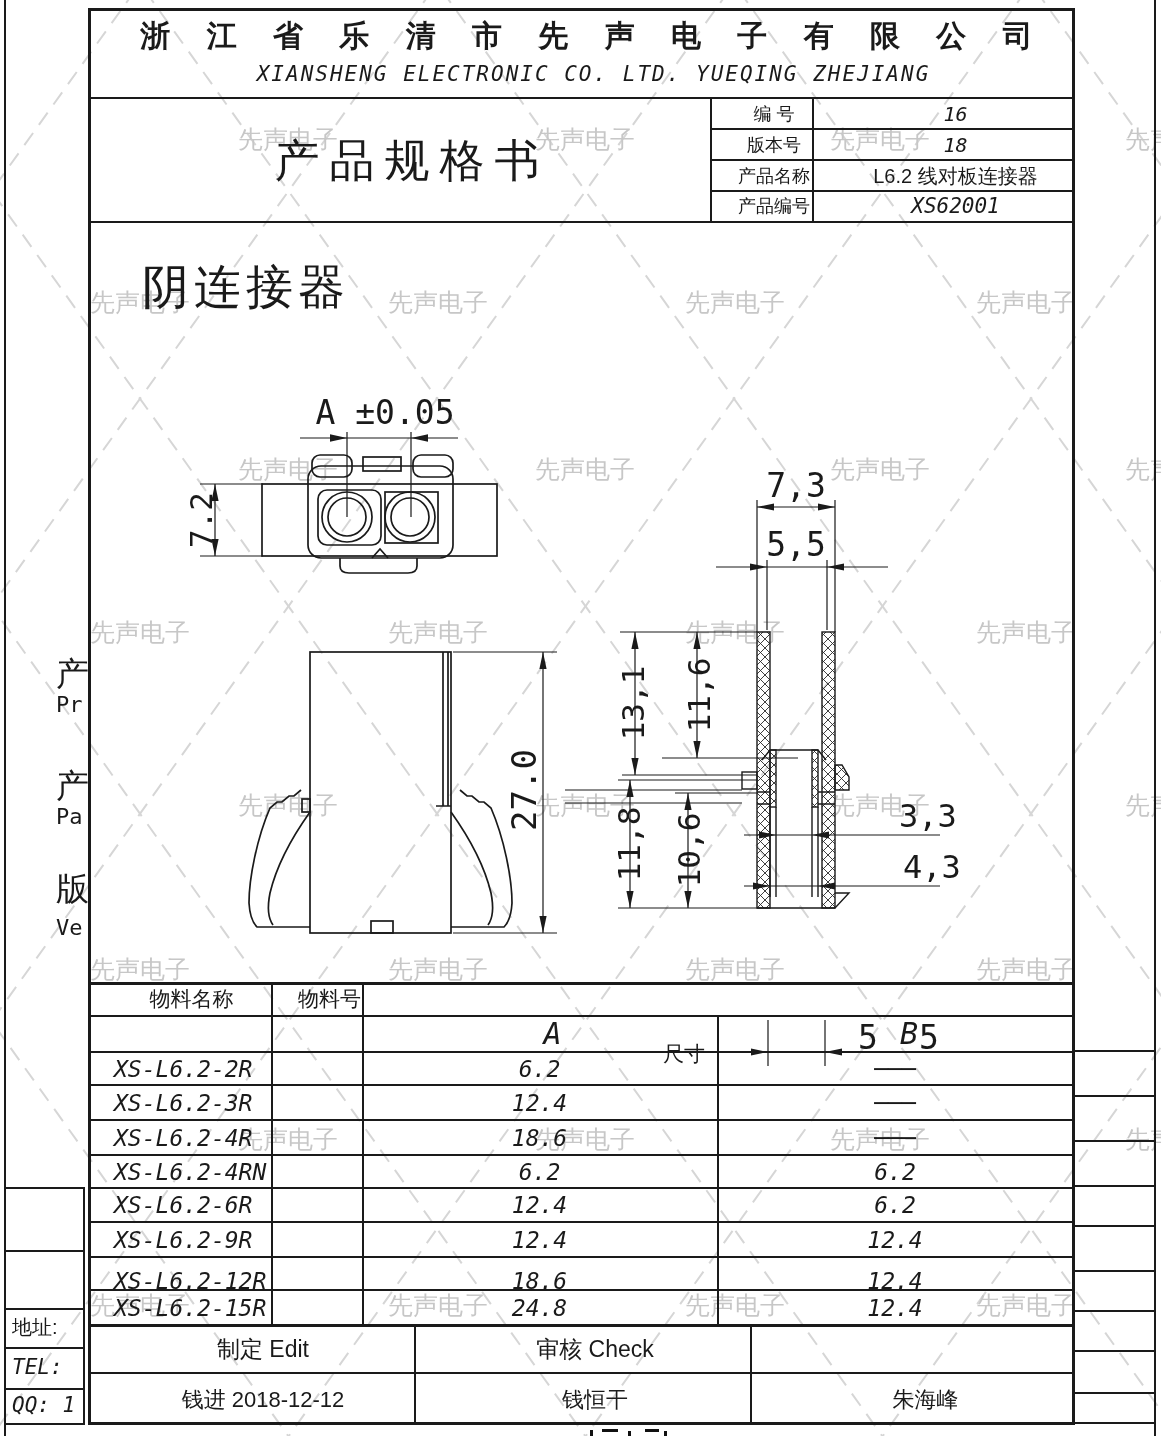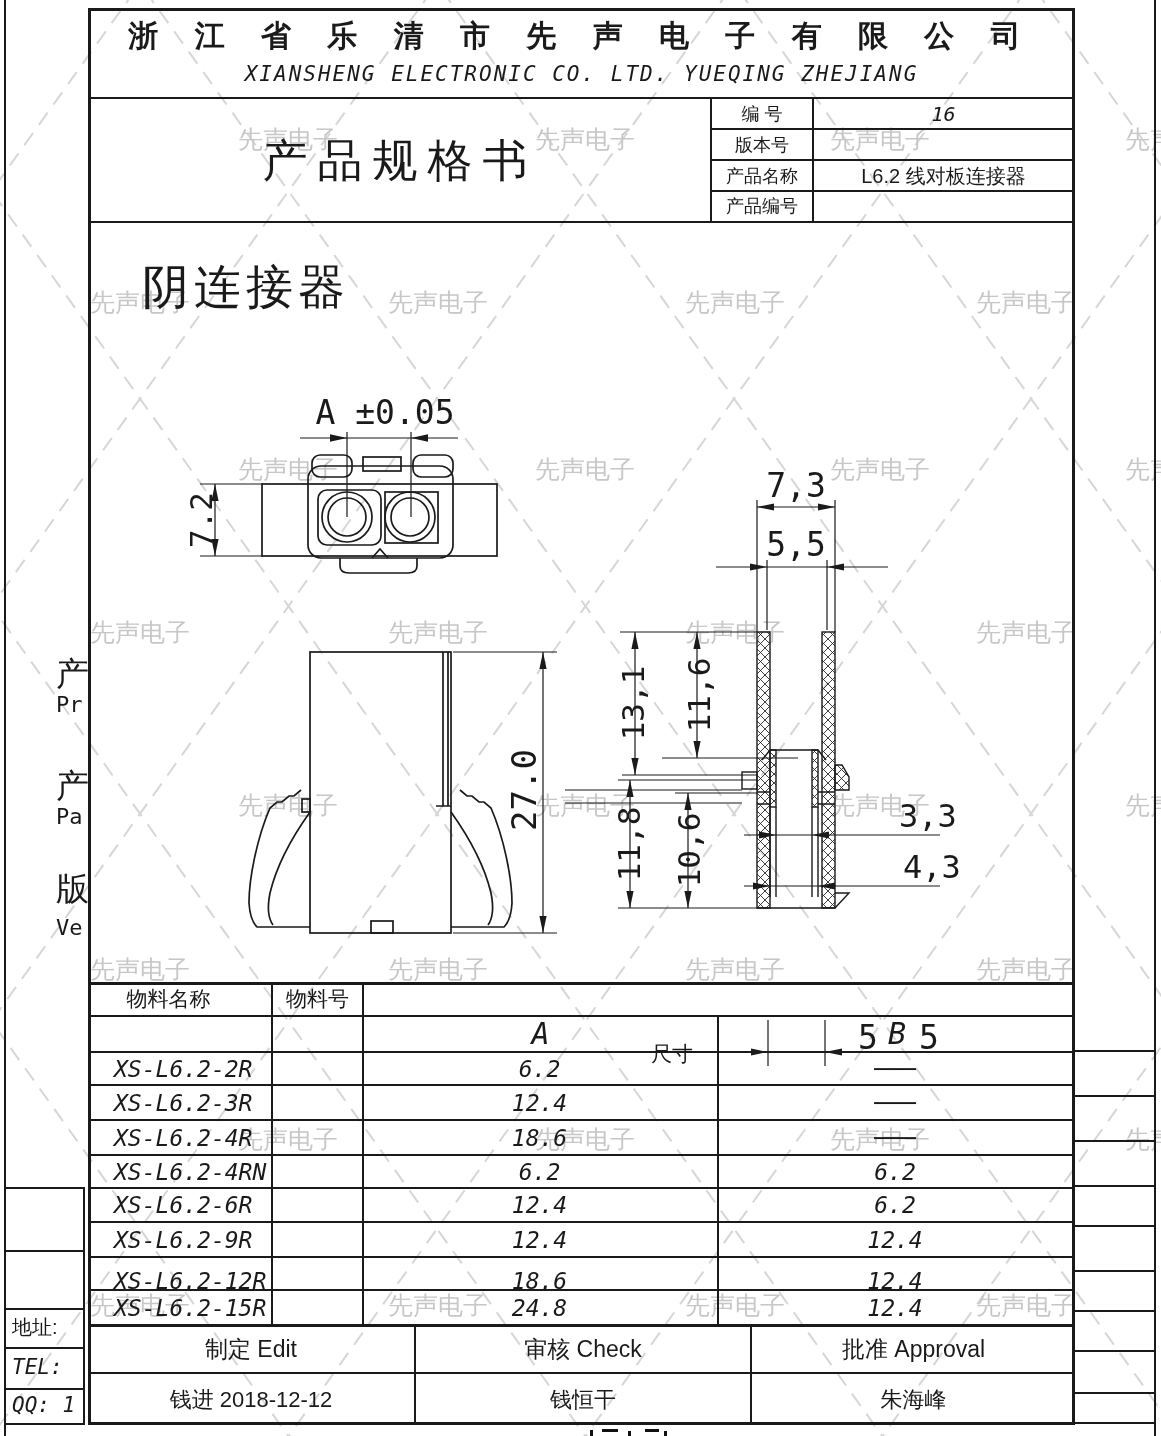--- a/index.html
+++ b/index.html
@@ -4,21 +4,21 @@
 <style>
   html,body{margin:0;padding:0;background:#777;}
   .page{position:relative;width:1161px;height:1436px;background:#ffffff;overflow:hidden;
         font-family:"Liberation Sans",sans-serif;color:#1a1a1a;}
   .page *{box-sizing:border-box;}
   svg.layer{position:absolute;left:0;top:0;z-index:0;}
   .ln{position:absolute;background:#1a1a1a;z-index:2;}
   .txt{position:absolute;z-index:3;white-space:nowrap;}
   .cad{font-family:"DejaVu Sans Mono","Liberation Mono",monospace;font-style:italic;}
   .frame{position:absolute;left:88px;top:8px;width:987px;height:1417px;border:3px solid #1a1a1a;z-index:2;}
-  .center{text-align:center;}
+  .center{text-align:center;margin-left:12px;}
   .trow{position:absolute;left:88px;width:987px;z-index:3;}
   .cell{position:absolute;top:0;bottom:0;display:flex;align-items:center;}
   .cell.name{left:26px;font-size:23px;}
   .cell.colA{left:274px;width:355px;justify-content:center;font-size:23px;}
   .cell.colB{left:629px;width:356px;justify-content:center;font-size:23px;}
   .sideLbl{position:absolute;left:44px;width:44px;overflow:hidden;z-index:3;white-space:nowrap;}
   .sideLbl .cn{font-size:33px;line-height:36px;padding-left:12px;}
   .sideLbl .en{font-size:22px;line-height:26px;padding-left:12px;font-family:"DejaVu Sans Mono",monospace;}
   .frag{position:absolute;background:#111;z-index:3;}
 </style>
@@ -213,23 +213,25 @@
   <div class="ln" style="left:710px;top:159px;width:365px;height:2px"></div>
   <div class="ln" style="left:710px;top:190px;width:365px;height:2px"></div>
 
   <div class="txt center" style="left:88px;top:16px;width:987px;font-size:30px;font-weight:600;letter-spacing:14px">浙 江 省 乐 清 市 先 声 电 子 有 限 公 司</div>
   <div class="txt center cad" style="left:88px;top:62px;width:987px;font-size:21px;letter-spacing:2px">XIANSHENG ELECTRONIC CO. LTD. YUEQING ZHEJIANG</div>
 
   <div class="txt center" style="left:180px;top:131px;width:440px;font-size:45px;letter-spacing:10px;font-weight:500">产品规格书</div>
   <div class="txt center" style="left:712px;top:100px;width:100px;height:28px;line-height:28px;font-size:18px">编 号</div>
   <div class="txt center cad" style="left:814px;top:100px;width:259px;height:28px;line-height:28px;font-size:20px">16</div>
   <div class="txt center" style="left:712px;top:131px;width:100px;height:28px;line-height:28px;font-size:18px">版本号</div>
+  <div class="txt center cad" style="left:814px;top:131px;width:259px;height:28px;line-height:28px;font-size:20px">18</div>
   <div class="txt center" style="left:712px;top:162px;width:100px;height:28px;line-height:28px;font-size:18px">产品名称</div>
   <div class="txt center" style="left:814px;top:162px;width:259px;height:28px;line-height:28px;font-size:20px">L6.2  线对板连接器</div>
   <div class="txt center" style="left:712px;top:192px;width:100px;height:28px;line-height:28px;font-size:18px">产品编号</div>
+  <div class="txt center cad" style="left:814px;top:192px;width:259px;height:28px;line-height:28px;font-size:21px">XS62001</div>
 
   <div class="txt" style="left:142px;top:256px;font-size:47px;letter-spacing:5px">阴连接器</div>
 
   <div class="sideLbl" style="top:656px;height:72px">
     <div class="cn">产</div>
     <div class="en">Pr</div>
   </div>
   <div class="sideLbl" style="top:768px;height:72px">
     <div class="cn">产</div>
     <div class="en">Pa</div>
@@ -247,21 +249,21 @@
   <div class="ln" style="left:88px;top:1154px;width:987px;height:2px"></div>
   <div class="ln" style="left:88px;top:1187px;width:987px;height:2px"></div>
   <div class="ln" style="left:88px;top:1221px;width:987px;height:2px"></div>
   <div class="ln" style="left:88px;top:1256px;width:987px;height:2px"></div>
   <div class="ln" style="left:88px;top:1289px;width:987px;height:2px"></div>
   <div class="ln" style="left:88px;top:1324px;width:987px;height:3px"></div>
   <div class="ln" style="left:271px;top:983px;width:2px;height:342px"></div>
   <div class="ln" style="left:362px;top:983px;width:2px;height:342px"></div>
   <div class="ln" style="left:717px;top:1016px;width:2px;height:309px"></div>
 
-  <div class="txt center" style="left:77px;top:983px;width:183px;height:32px;line-height:32px;font-size:21px">物料名称</div>
+  <div class="txt center" style="left:88px;top:983px;width:183px;height:32px;line-height:32px;font-size:21px">物料名称</div>
   <div class="txt center" style="left:273px;top:983px;width:89px;height:32px;line-height:32px;font-size:21px">物料号</div>
   <div class="txt center" style="left:364px;top:1038px;width:616px;height:32px;line-height:32px;font-size:21px">尺寸</div>
   <div class="txt center cad" style="left:364px;top:1017px;width:353px;height:34px;line-height:34px;font-size:30px">A</div>
   <div class="txt center cad" style="left:719px;top:1017px;width:356px;height:34px;line-height:34px;font-size:30px">B</div>
 
   <div class="trow cad" style="top:1053px;height:32px">
     <div class="cell name">XS-L6.2-2R</div>
     <div class="cell colA">6.2</div>
     <div class="cell colB">───</div>
   </div>
@@ -299,21 +301,20 @@
     <div class="cell name">XS-L6.2-15R</div>
     <div class="cell colA">24.8</div>
     <div class="cell colB">12.4</div>
   </div>
 
   <div class="ln" style="left:414px;top:1327px;width:2px;height:98px"></div>
   <div class="ln" style="left:750px;top:1327px;width:2px;height:98px"></div>
   <div class="ln" style="left:88px;top:1372px;width:987px;height:2px"></div>
   <div class="txt center" style="left:88px;top:1327px;width:326px;height:45px;line-height:45px;font-size:23px">制定  Edit</div>
   <div class="txt center" style="left:416px;top:1327px;width:334px;height:45px;line-height:45px;font-size:23px">审核  Check</div>
-  <div class="txt center" style="left:752px;top:1327px;width:323px;height:45px;line-height:45px;font-size:23px">批准  Approval</div>
   <div class="txt center" style="left:88px;top:1374px;width:326px;height:51px;line-height:51px;font-size:22px">钱进 2018-12-12</div>
   <div class="txt center" style="left:416px;top:1374px;width:334px;height:51px;line-height:51px;font-size:22px">钱恒干</div>
   <div class="txt center" style="left:752px;top:1374px;width:323px;height:51px;line-height:51px;font-size:22px">朱海峰</div>
 
   <div class="ln" style="left:5px;top:1187px;width:79px;height:2px"></div>
   <div class="ln" style="left:5px;top:1250px;width:79px;height:2px"></div>
   <div class="ln" style="left:5px;top:1308px;width:79px;height:2px"></div>
   <div class="ln" style="left:5px;top:1347px;width:79px;height:2px"></div>
   <div class="ln" style="left:5px;top:1388px;width:79px;height:2px"></div>
   <div class="ln" style="left:5px;top:1423px;width:79px;height:2px"></div>

